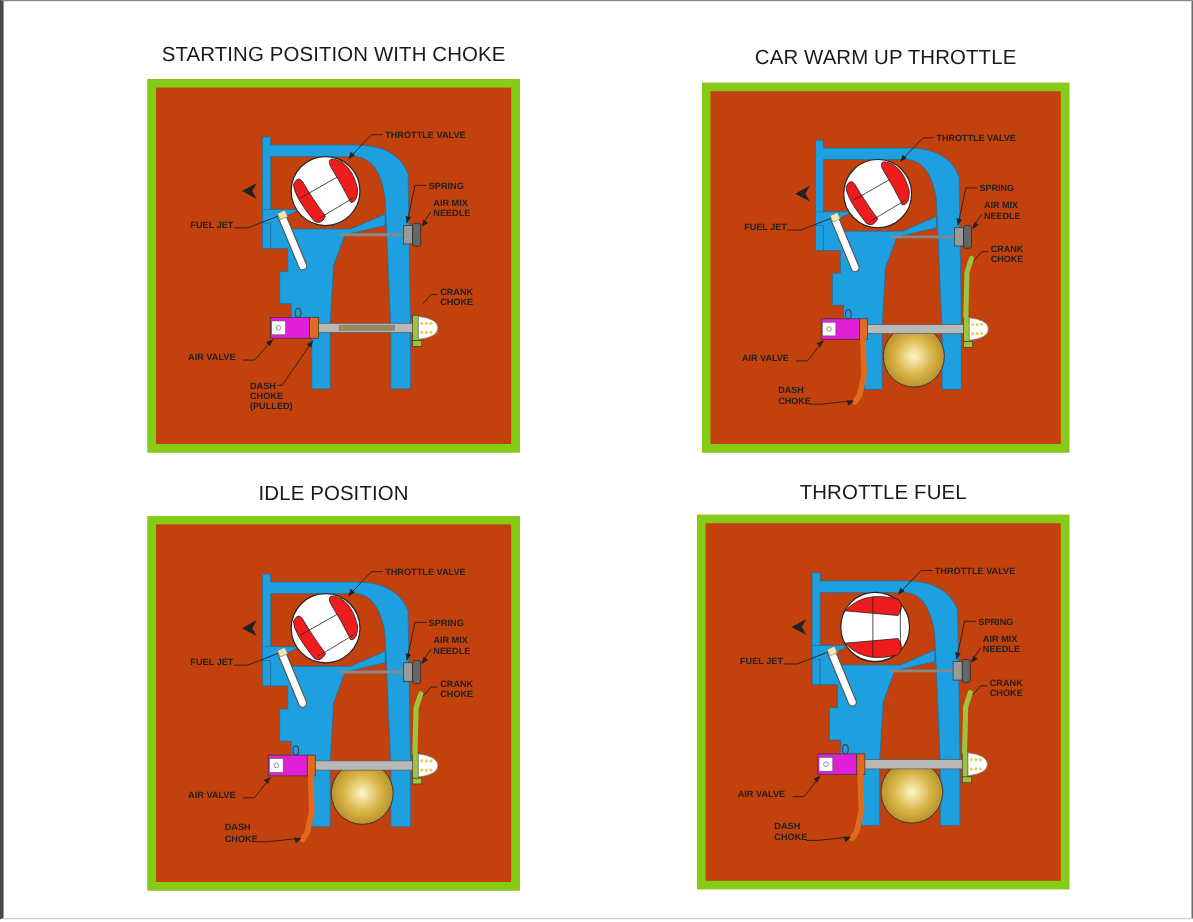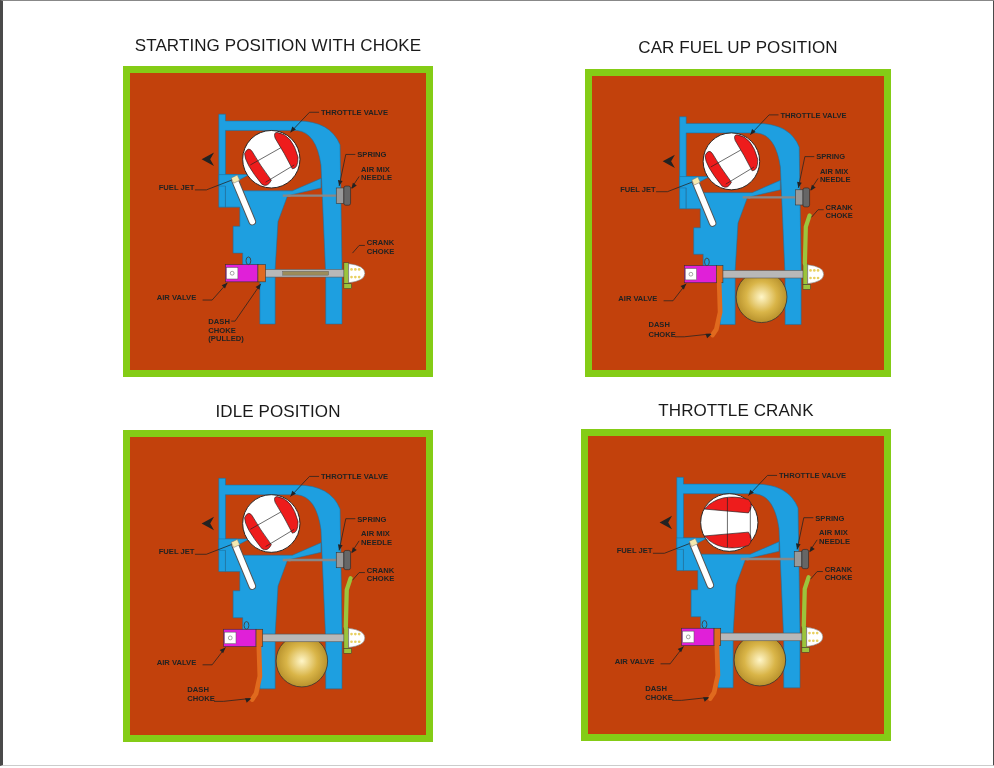--- a/index.html
+++ b/index.html
@@ -9,23 +9,23 @@
   .panel{position:absolute;border:7px solid #84cc16;background:#c2410c;box-sizing:border-box;}
   .panel svg{position:absolute;left:0;top:0;width:100%;height:100%;}
   .lbl{font-family:"Liberation Sans",sans-serif;font-weight:bold;font-size:8px;fill:#222;}
 </style>
 </head>
 <body>
 
 <div class="frame"></div>
 
 <div class="title" style="left:120px;top:36px;width:316px;">STARTING POSITION WITH CHOKE</div>
-<div class="title" style="left:586px;top:38px;width:304px;">CAR FUEL UP POSITION</div>
+<div class="title" style="left:586px;top:38px;width:304px;">CAR WARM UP THROTTLE</div>
 <div class="title" style="left:124px;top:402px;width:308px;">IDLE POSITION</div>
-<div class="title" style="left:582px;top:401px;width:308px;">THROTTLE CRANK</div>
+<div class="title" style="left:582px;top:401px;width:308px;">THROTTLE FUEL</div>
 
 <div class="panel" style="left:123px;top:66px;width:310px;height:311px;">
     <svg viewBox="0 0 310 310" preserveAspectRatio="none">
       <g>
         <polygon points="75,90 88,83 84,90 88,97" fill="#222"></polygon>
         <path d="M93,43 L100,43 L100,50 L175,50 Q210,50 220,75 L222,200 L222,262 L205,262 L205,212 L200,96 Q195,62 175,60 L100,60 L100,106 L112,106 L100,112 L100,140 L93,140 Z" fill="#1e9fe0" stroke="#1a6fa0" stroke-width="0.6"></path>
         <path d="M93,106 L125,106 L108,115 L113,123 L170,123 L200,110 L200,120 L165,128 L155,155 L152,205 L152,262 L136,262 L136,206 L118,206 L118,188 L108,188 L108,160 L115,160 L115,140 L100,140 L100,118 L93,118 Z" fill="#1e9fe0" stroke="#1a6fa0" stroke-width="0.6"></path>
         <line x1="110" y1="112" x2="128" y2="155" stroke="#555" stroke-width="8" stroke-linecap="round"></line>
         <line x1="110" y1="112" x2="128" y2="155" stroke="#fff" stroke-width="6" stroke-linecap="round"></line>
         <rect x="107" y="108" width="7" height="6" fill="#f4eab0" stroke="#777" stroke-width="0.5" transform="rotate(-25 110 111)"></rect>

